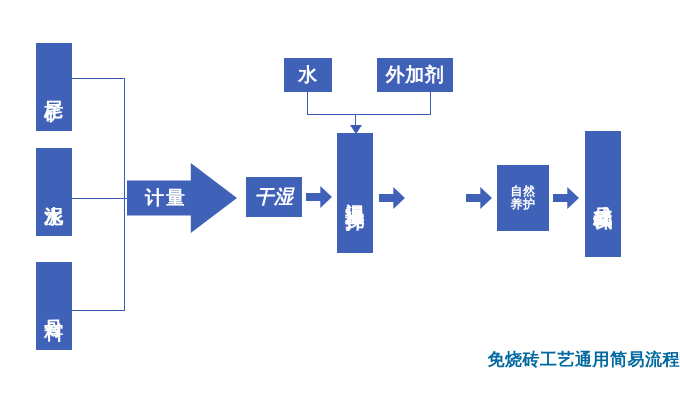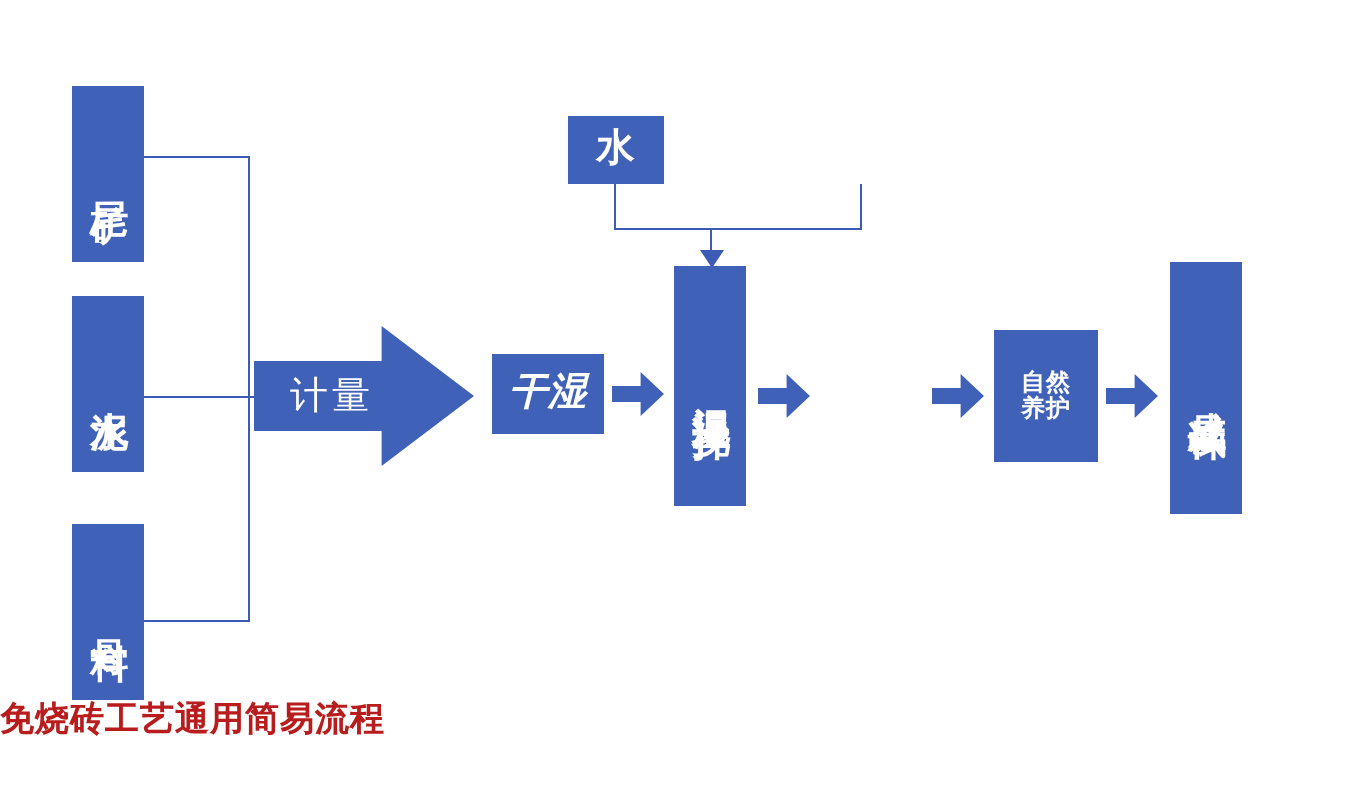--- a/index.html
+++ b/index.html
@@ -97,21 +97,21 @@
     clip-path: polygon(0% 25%, 58% 25%, 58% 0%, 100% 50%, 58% 100%, 58% 75%, 0% 75%);
   }
   #arrow-metering-label {
     position: absolute;
     left: 133px;
     top: 186px;
     width: 66px;
     height: 24px;
     color: #ffffff;
     font-size: 19px;
-    font-weight: normal;
+    font-weight: bold;
     display: flex;
     align-items: center;
     justify-content: center;
     letter-spacing: 2px;
   }
 
   
   .arrow-small {
     position: absolute;
     width: 26px;
@@ -124,22 +124,22 @@
   #arrow-mix-press    { left: 379px; top: 187px; }
   #arrow-press-cure   { left: 466px; top: 187px; }
   #arrow-cure-product { left: 553px; top: 187px; }
 
   
   #caption {
     position: absolute;
     left: 0;
     top: 348px;
     width: 680px;
-    text-align: left;
-    color: #b91c1c;
+    text-align: right;
+    color: #0369a1;
     font-size: 17px;
     font-weight: bold;
     letter-spacing: 0.5px;
   }
 </style>
 </head>
 <body>
 
 <div id="canvas">
 
@@ -150,20 +150,21 @@
   <div class="line" id="line-tailings-h"></div>
   <div class="line" id="line-cement-h"></div>
   <div class="line" id="line-agg-h"></div>
   <div class="line" id="line-left-v"></div>
   <div class="line" id="line-left-out"></div>
 
   <div id="arrow-metering"></div>
   <div id="arrow-metering-label">计量</div>
 
   <div class="box" id="box-water">水</div>
+  <div class="box" id="box-admixture">外加剂</div>
 
   <div class="line" id="line-water-v"></div>
   <div class="line" id="line-admix-v"></div>
   <div class="line" id="line-top-h"></div>
   <div class="line" id="line-top-down"></div>
   <div id="arrow-down-head"></div>
 
   <div class="box" id="box-drywet">干湿</div>
   <div class="arrow-small" id="arrow-drywet-mix"></div>
 

